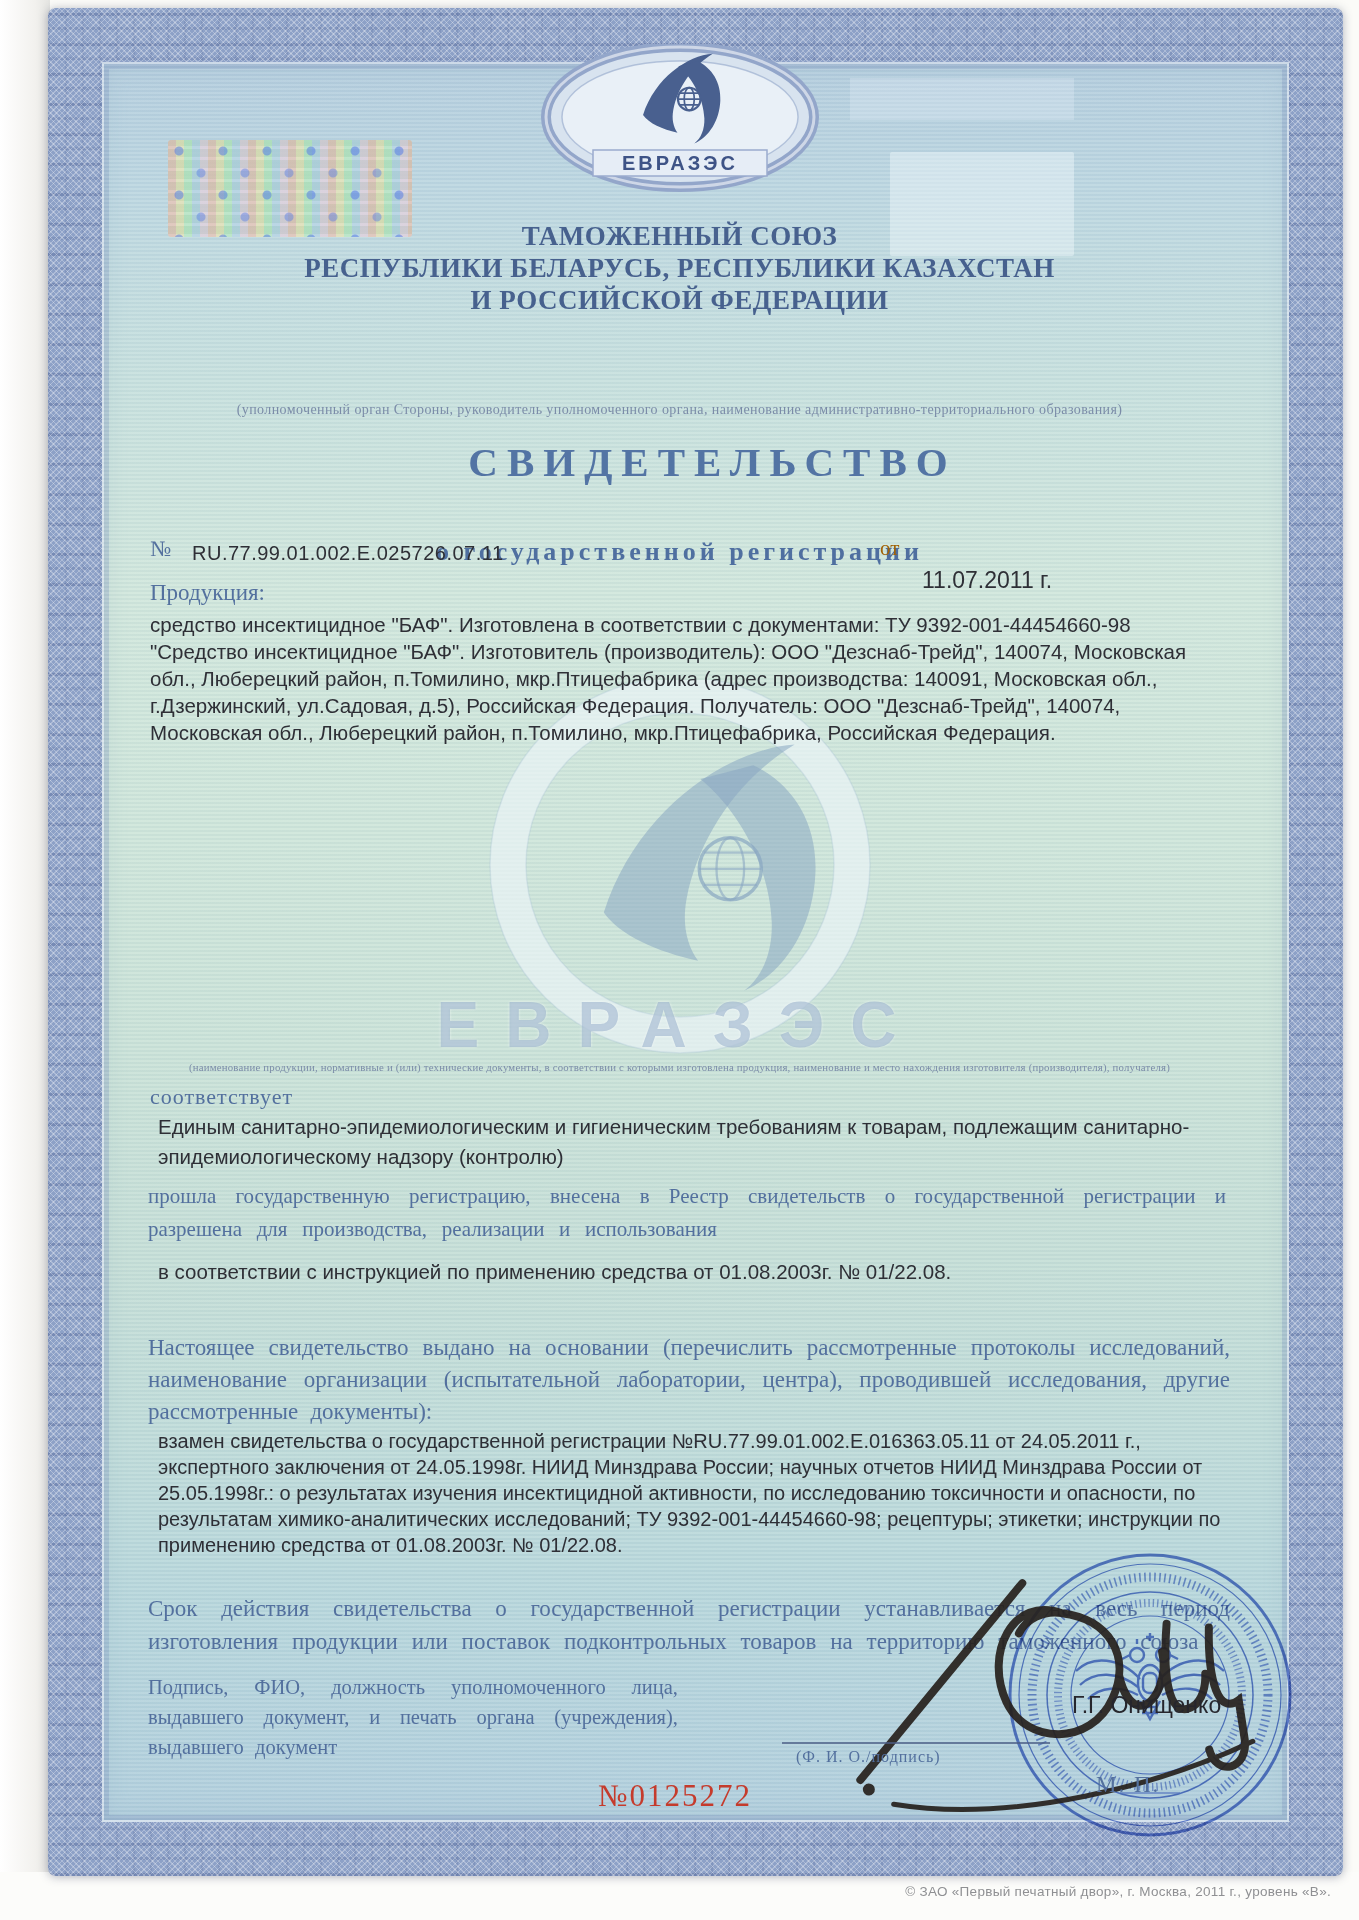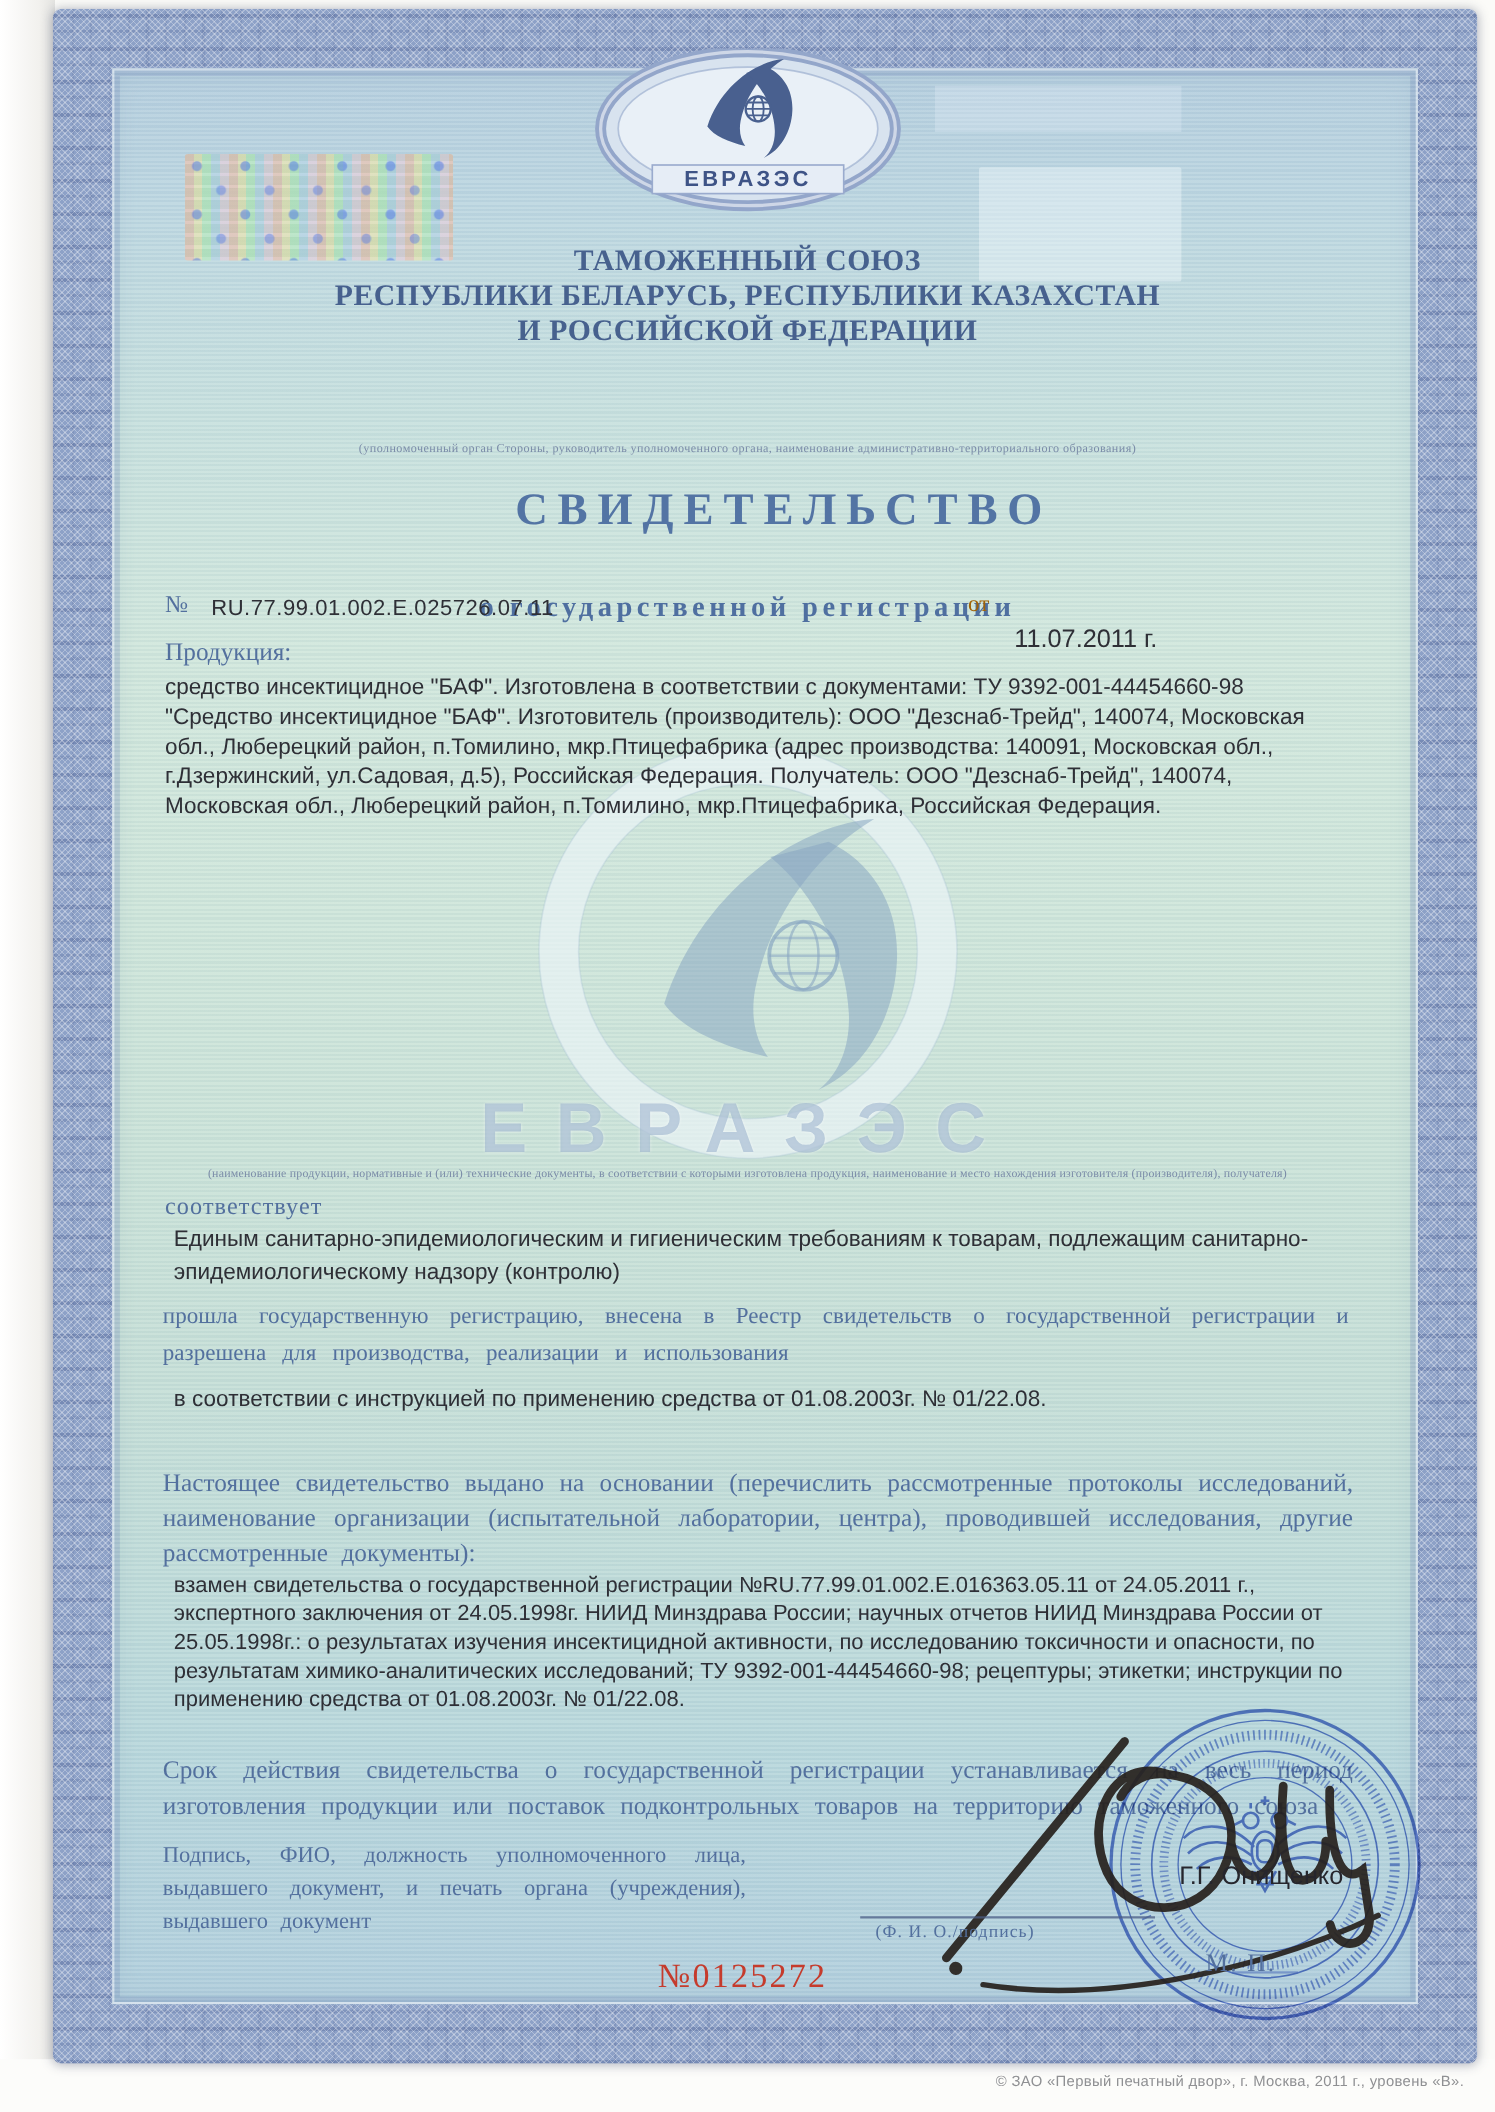--- a/index.html
+++ b/index.html
@@ -94,21 +94,21 @@
   <div class="abs lightpatch"></div>
   <div class="abs lightpatch2"></div>
 
   <div class="abs center serifhdr" style="top:220px;font-size:27px;line-height:32px;letter-spacing:.5px;">
     <div>ТАМОЖЕННЫЙ СОЮЗ</div>
     <div>РЕСПУБЛИКИ БЕЛАРУСЬ, РЕСПУБЛИКИ КАЗАХСТАН</div>
     <div>И РОССИЙСКОЙ ФЕДЕРАЦИИ</div>
   </div>
 
 
-  <div class="abs center tiny" style="top:402px;font-size:11px;letter-spacing:.4px;">(уполномоченный орган Стороны, руководитель уполномоченного органа, наименование административно-территориального образования)</div>
+  <div class="abs center tiny" style="top:402px;font-size:14px;letter-spacing:.4px;">(уполномоченный орган Стороны, руководитель уполномоченного органа, наименование административно-территориального образования)</div>
 
   <div class="abs center serifhdr" style="top:438px;font-size:41px;letter-spacing:9px;color:#5374a4;padding-left:33px;">СВИДЕТЕЛЬСТВО</div>
   <div class="abs center serifhdr" style="top:489px;font-size:26px;letter-spacing:4px;color:#4f6fa0;margin-top:48px;">о государственной регистрации</div>
 
   <div class="abs serifb" style="left:150px;top:536px;font-size:22px;">№</div>
   <div class="abs sansd" style="left:192px;top:542px;font-size:20px;letter-spacing:.5px;">RU.77.99.01.002.Е.025726.07.11</div>
   <div class="abs serifb" style="left:880px;top:536px;font-size:21px;color:#a16207;">от</div>
   <div class="abs sansd" style="left:922px;top:542px;font-size:23px;margin-top:25px;">11.07.2011 г.</div>
 
   <div class="abs serifb" style="left:150px;top:580px;font-size:23px;">Продукция:</div>

